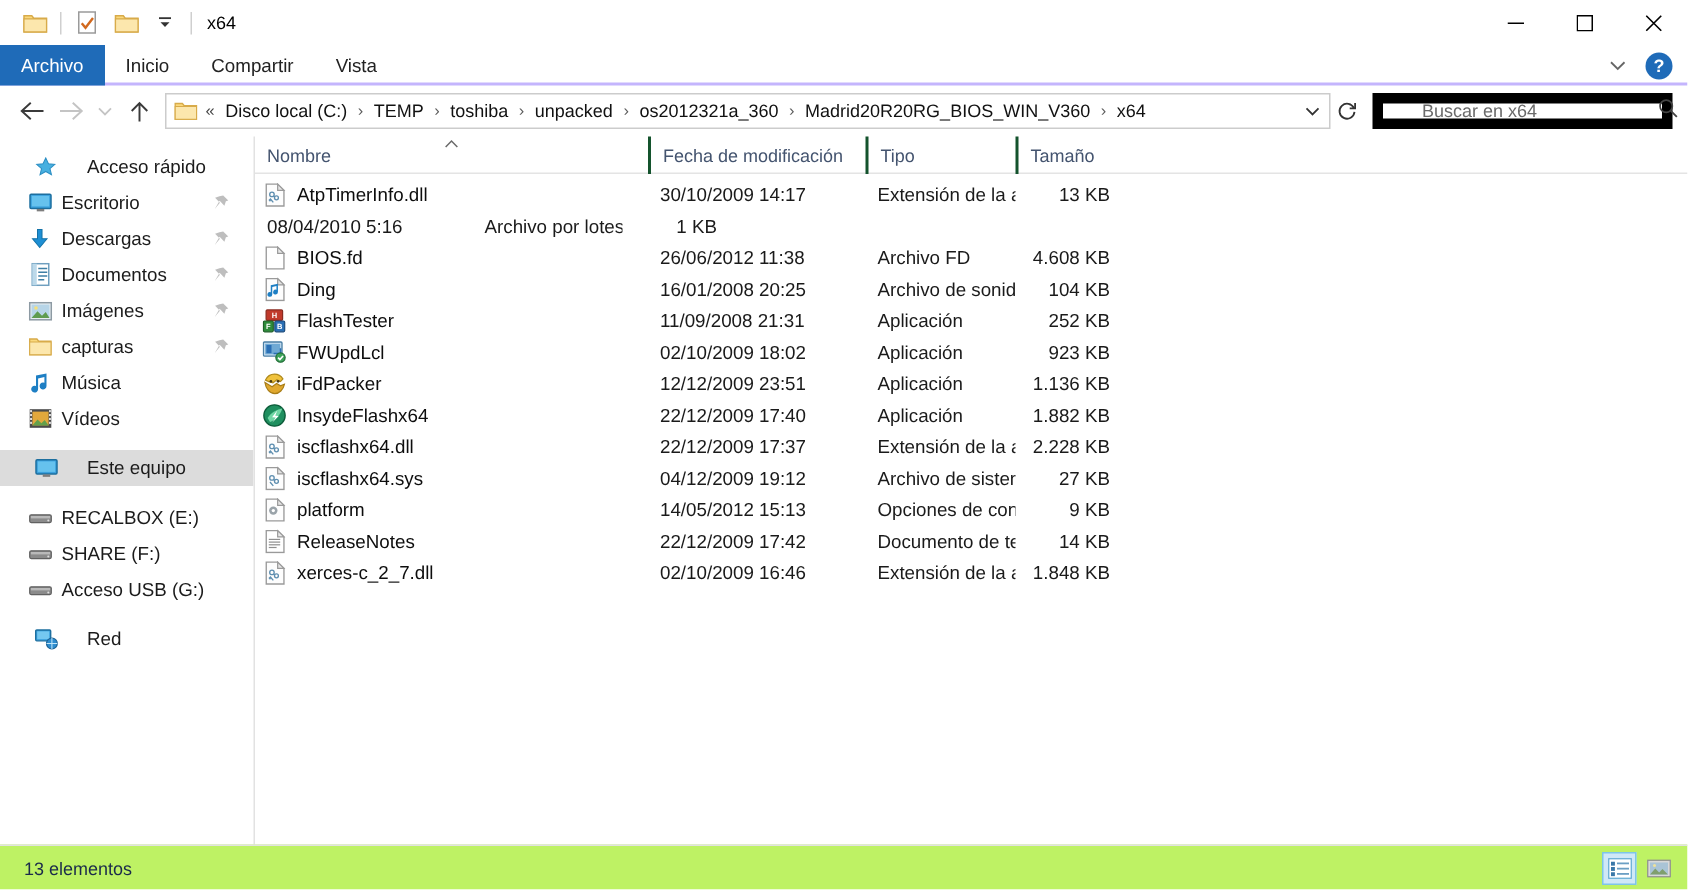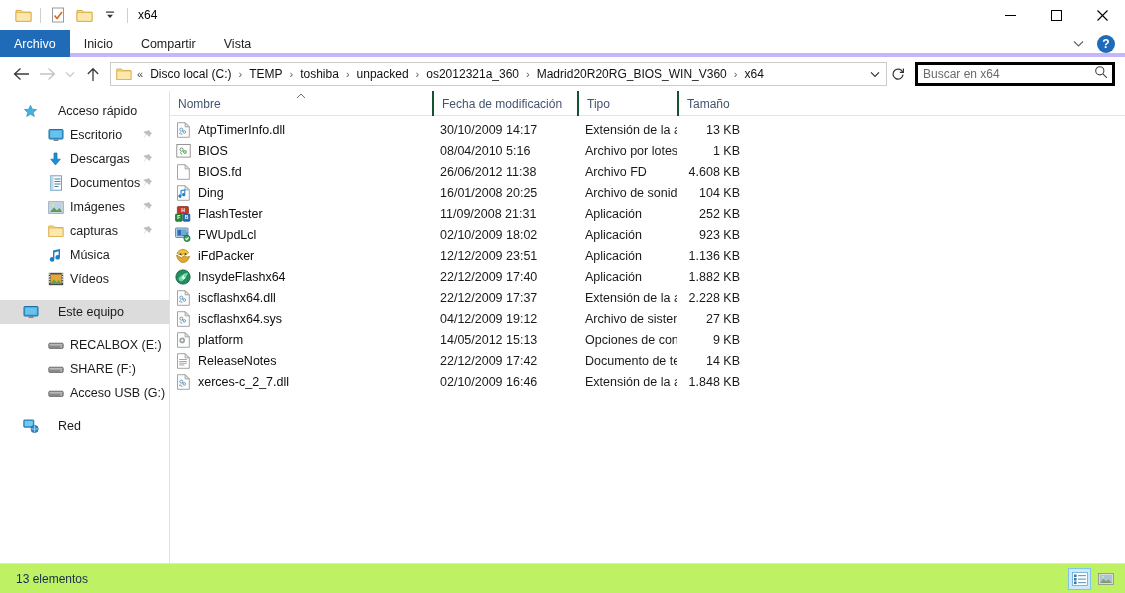--- a/index.html
+++ b/index.html
@@ -51,21 +51,21 @@
     display: flex; align-items: center; justify-content: center;
     color: #000;
   }
 
   
   .ribbon {
     height: 27px; flex: 0 0 27px;
     display: flex; align-items: stretch;
     background: #ffffff;
     position: relative;
-    border-bottom: 4px solid #c4b5fd;
+    border-bottom: 2px solid #c4b5fd;
   }
   .tab {
     display: flex; align-items: center;
     padding: 0 14px;
     font-size: 12.5px;
     color: #222222;
     height: 27px;
     cursor: default;
   }
   .tab.file {
@@ -137,25 +137,25 @@
     display: flex; align-items: center; justify-content: center;
     color: #333; font-size: 10px;
   }
   .refresh {
     width: 22px; height: 24px;
     display: flex; align-items: center; justify-content: center;
     color: #333;
   }
   .searchbox {
     width: 200px; height: 24px;
-    border: 3px solid #000000;
+    border: 7px solid #000000;
     background: #fff;
     display: flex; align-items: center;
     margin-left: 6px;
-    padding: 0 4px 0 3px;
+    padding: 0 4px 0 24px;
     flex: 0 0 200px;
   }
   .searchbox input {
     border: 0; outline: 0; flex: 1;
     font-size: 12px; color: #6a6a6a;
     font-family: "Liberation Sans", sans-serif;
     background: transparent;
   }
   .searchbox input::placeholder { color: #6a6a6a; }
 
@@ -180,21 +180,21 @@
     padding-left: 22px;
     position: relative;
     white-space: nowrap;
   }
   .navitem.selected { background: #dcdcdc; }
   .navitem .nico {
     width: 17px; height: 17px; flex: 0 0 17px;
     margin-right: 6px;
     display: flex; align-items: center; justify-content: center;
   }
-  .navitem.indent { padding-left: 47px; }
+  .navitem.indent { padding-left: 18px; }
   .navitem.root { padding-left: 22px; gap: 13px; }
   .pin {
     position: absolute; right: 16px; top: 50%;
     transform: translateY(-50%);
     width: 11px; height: 11px;
     opacity: 0.55;
   }
   .navgap { height: 9px; }
 
   
@@ -629,34 +629,20 @@
       </g>
     </svg>
               </span>
               <span>AtpTimerInfo.dll</span>
             </div>
             <div class="cell date">30/10/2009 14:17</div>
             <div class="cell type">Extensión de la ap...</div>
             <div class="cell size">13 KB</div>
           </div>
           <div class="row">
-            <div class="cell name">
-              <span class="fico">
-                <svg width="15" height="16" viewBox="0 0 15 16">
-      <rect x="0.8" y="1.5" width="13.4" height="12.6" fill="#f2f2f2" stroke="#8c8c8c" stroke-width="0.9"></rect>
-      <rect x="1.7" y="2.4" width="11.6" height="10.8" fill="#ffffff"></rect>
-      <g stroke="#4f8f4f" stroke-width="0.9" fill="none">
-        <circle cx="5.6" cy="6.6" r="1.6"></circle>
-                    <circle cx="9" cy="9" r="1.4"></circle>
-        <path d="M6.8 7.8l1 0.8M4.2 9.2l1.8 2.4"></path>
-      </g>
-    </svg>
-              </span>
-              <span>BIOS</span>
-            </div>
             <div class="cell date">08/04/2010 5:16</div>
             <div class="cell type">Archivo por lotes ...</div>
             <div class="cell size">1 KB</div>
           </div>
           <div class="row">
             <div class="cell name">
               <span class="fico">
                 <svg width="15" height="16" viewBox="0 0 15 16">
       <path d="M1.5 0.7h7.6l4.2 4.2v10.4H1.5z" fill="#ffffff" stroke="#9a9a9a" stroke-width="0.9"></path>
       <path d="M9.1 0.7l4.2 4.2H9.1z" fill="#e8e8e8" stroke="#9a9a9a" stroke-width="0.8"></path>

